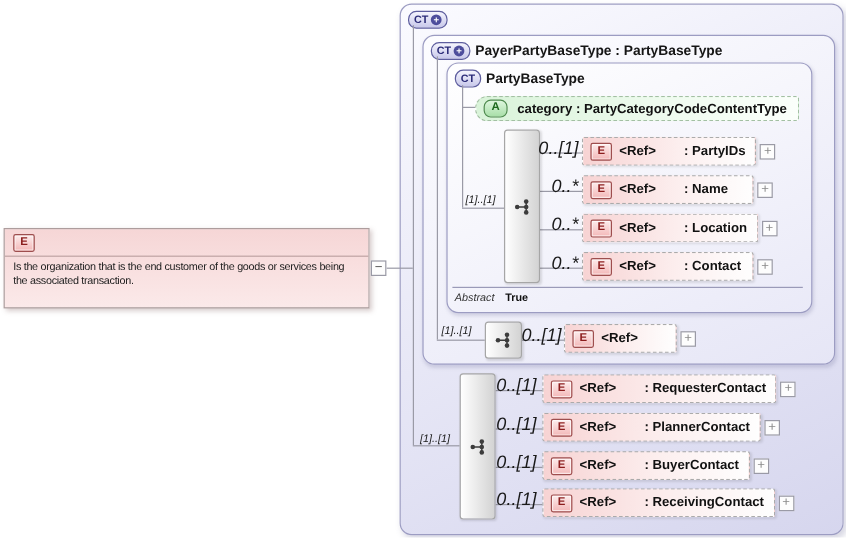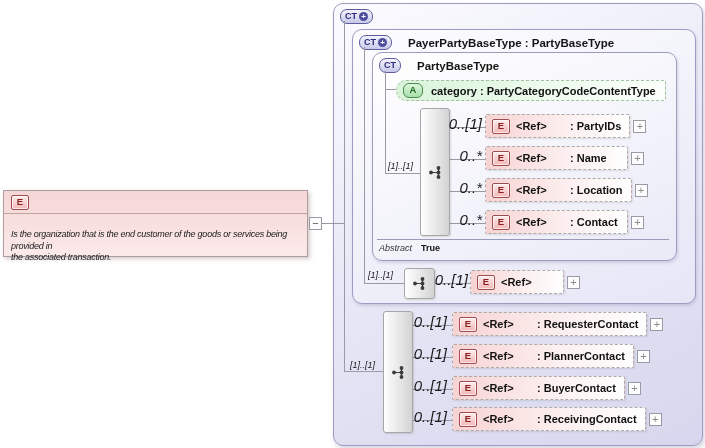--- a/index.html
+++ b/index.html
@@ -14,21 +14,21 @@
   .panel{position:absolute;border:1px solid #9c9cc2;border-radius:10px;}
   #panel-outer{left:333px;top:3px;width:368px;height:441px;
     background:linear-gradient(155deg,#fbfbff 0%,#e9e9f7 45%,#d6d6ee 100%);
     box-shadow:2px 3px 5px rgba(120,120,160,.30);}
   #panel-middle{left:352px;top:29px;width:342px;height:273px;
     background:linear-gradient(155deg,#fdfdff 0%,#e6e6f6 100%);
     box-shadow:1px 2px 3px rgba(120,120,160,.25);}
   #panel-inner{left:372px;top:52px;width:303px;height:207px;
     background:linear-gradient(155deg,#ffffff 0%,#eaeaf8 100%);
     box-shadow:1px 2px 3px rgba(120,120,160,.25);}
-  .panel-header{position:absolute;left:6px;top:5px;display:flex;align-items:center;gap:16px;
+  .panel-header{position:absolute;left:6px;top:5px;display:flex;align-items:center;gap:4px;
     font-weight:bold;font-size:11.5px;color:#151515;white-space:nowrap;}
 
   
   .ct-icon{display:inline-flex;align-items:center;gap:2px;height:13px;padding:0 4px;
     border:1px solid #5e5e9e;border-radius:7px;
     background:linear-gradient(180deg,#f4f4fd,#c8c8ea);
     color:#2c2c78;font-size:9px;font-weight:bold;line-height:13px;}
   .ct-plus{display:inline-flex;width:9px;height:9px;border-radius:50%;background:#4d4d9c;
     color:#fff;font-size:8px;line-height:9px;justify-content:center;align-items:center;}
   .e-icon{flex:none;width:16px;height:13px;border:1px solid #9e4e4e;border-radius:2px;
@@ -38,22 +38,22 @@
   .a-icon{flex:none;width:18px;height:13px;border:1px solid #4e8a4e;border-radius:6px;
     background:linear-gradient(180deg,#ddf6dd,#a8dfa8);
     color:#1d691d;font-size:9.5px;font-weight:bold;text-align:center;line-height:12px;}
 
   
   #entity{position:absolute;left:3px;top:190px;width:305px;height:67px;
     border:1px solid #ad9d9d;background:linear-gradient(180deg,#f6d6d6,#fbe9e9);
     box-shadow:2px 2px 4px rgba(140,110,110,.35);box-sizing:border-box;}
   #entity-header{display:flex;align-items:center;gap:7px;padding:4px 7px 3px;
     border-bottom:1px solid #bfa3a3;font-weight:bold;font-size:11.5px;color:#111;white-space:nowrap;}
-  #entity-desc{padding:3px 7px 0;font-style:italic;font-size:9px;letter-spacing:-0.25px;
-    line-height:11.5px;color:#222;margin-top:12px;}
+  #entity-desc{padding:3px 7px 0;font-size:9px;letter-spacing:-0.25px;
+    line-height:11.5px;color:#222;}
   #entity-desc div{white-space:nowrap;overflow:hidden;}
 
   
   .plus{flex:none;width:13px;height:13px;margin-left:3px;border:1px solid #9a9aa6;background:#fdfdfd;
     color:#8a8a8a;font-size:11px;line-height:11px;text-align:center;box-sizing:border-box;}
   #collapse-box{position:absolute;left:309px;top:217px;width:13px;height:13px;border:1px solid #9a9aa6;
     background:#fdfdfd;color:#555;font-size:11px;line-height:10px;text-align:center;box-sizing:border-box;}
 
   
   .bar{position:absolute;border:1px solid #a6a6a6;border-radius:3px;
@@ -141,21 +141,20 @@
 <div class="h-line" style="left:413px;top:357px;width:39px;"></div>
 <div class="h-line" style="left:413px;top:389px;width:39px;"></div>
 <div class="h-line" style="left:413px;top:420px;width:39px;"></div>
 
 <div id="entity">
   <div id="entity-header">
     <span class="e-icon">E</span>
   </div>
   <div id="entity-desc">
     <div>Is the organization that is the end customer of the goods or services being</div>
-    <div>provided in</div>
     <div>the associated transaction.</div>
   </div>
 </div>
 <div id="collapse-box">−</div>
 
 <div id="attr-row">
   <span id="attr-box">
     <span class="a-icon">A</span>
     <span>category : PartyCategoryCodeContentType</span>
   </span>

